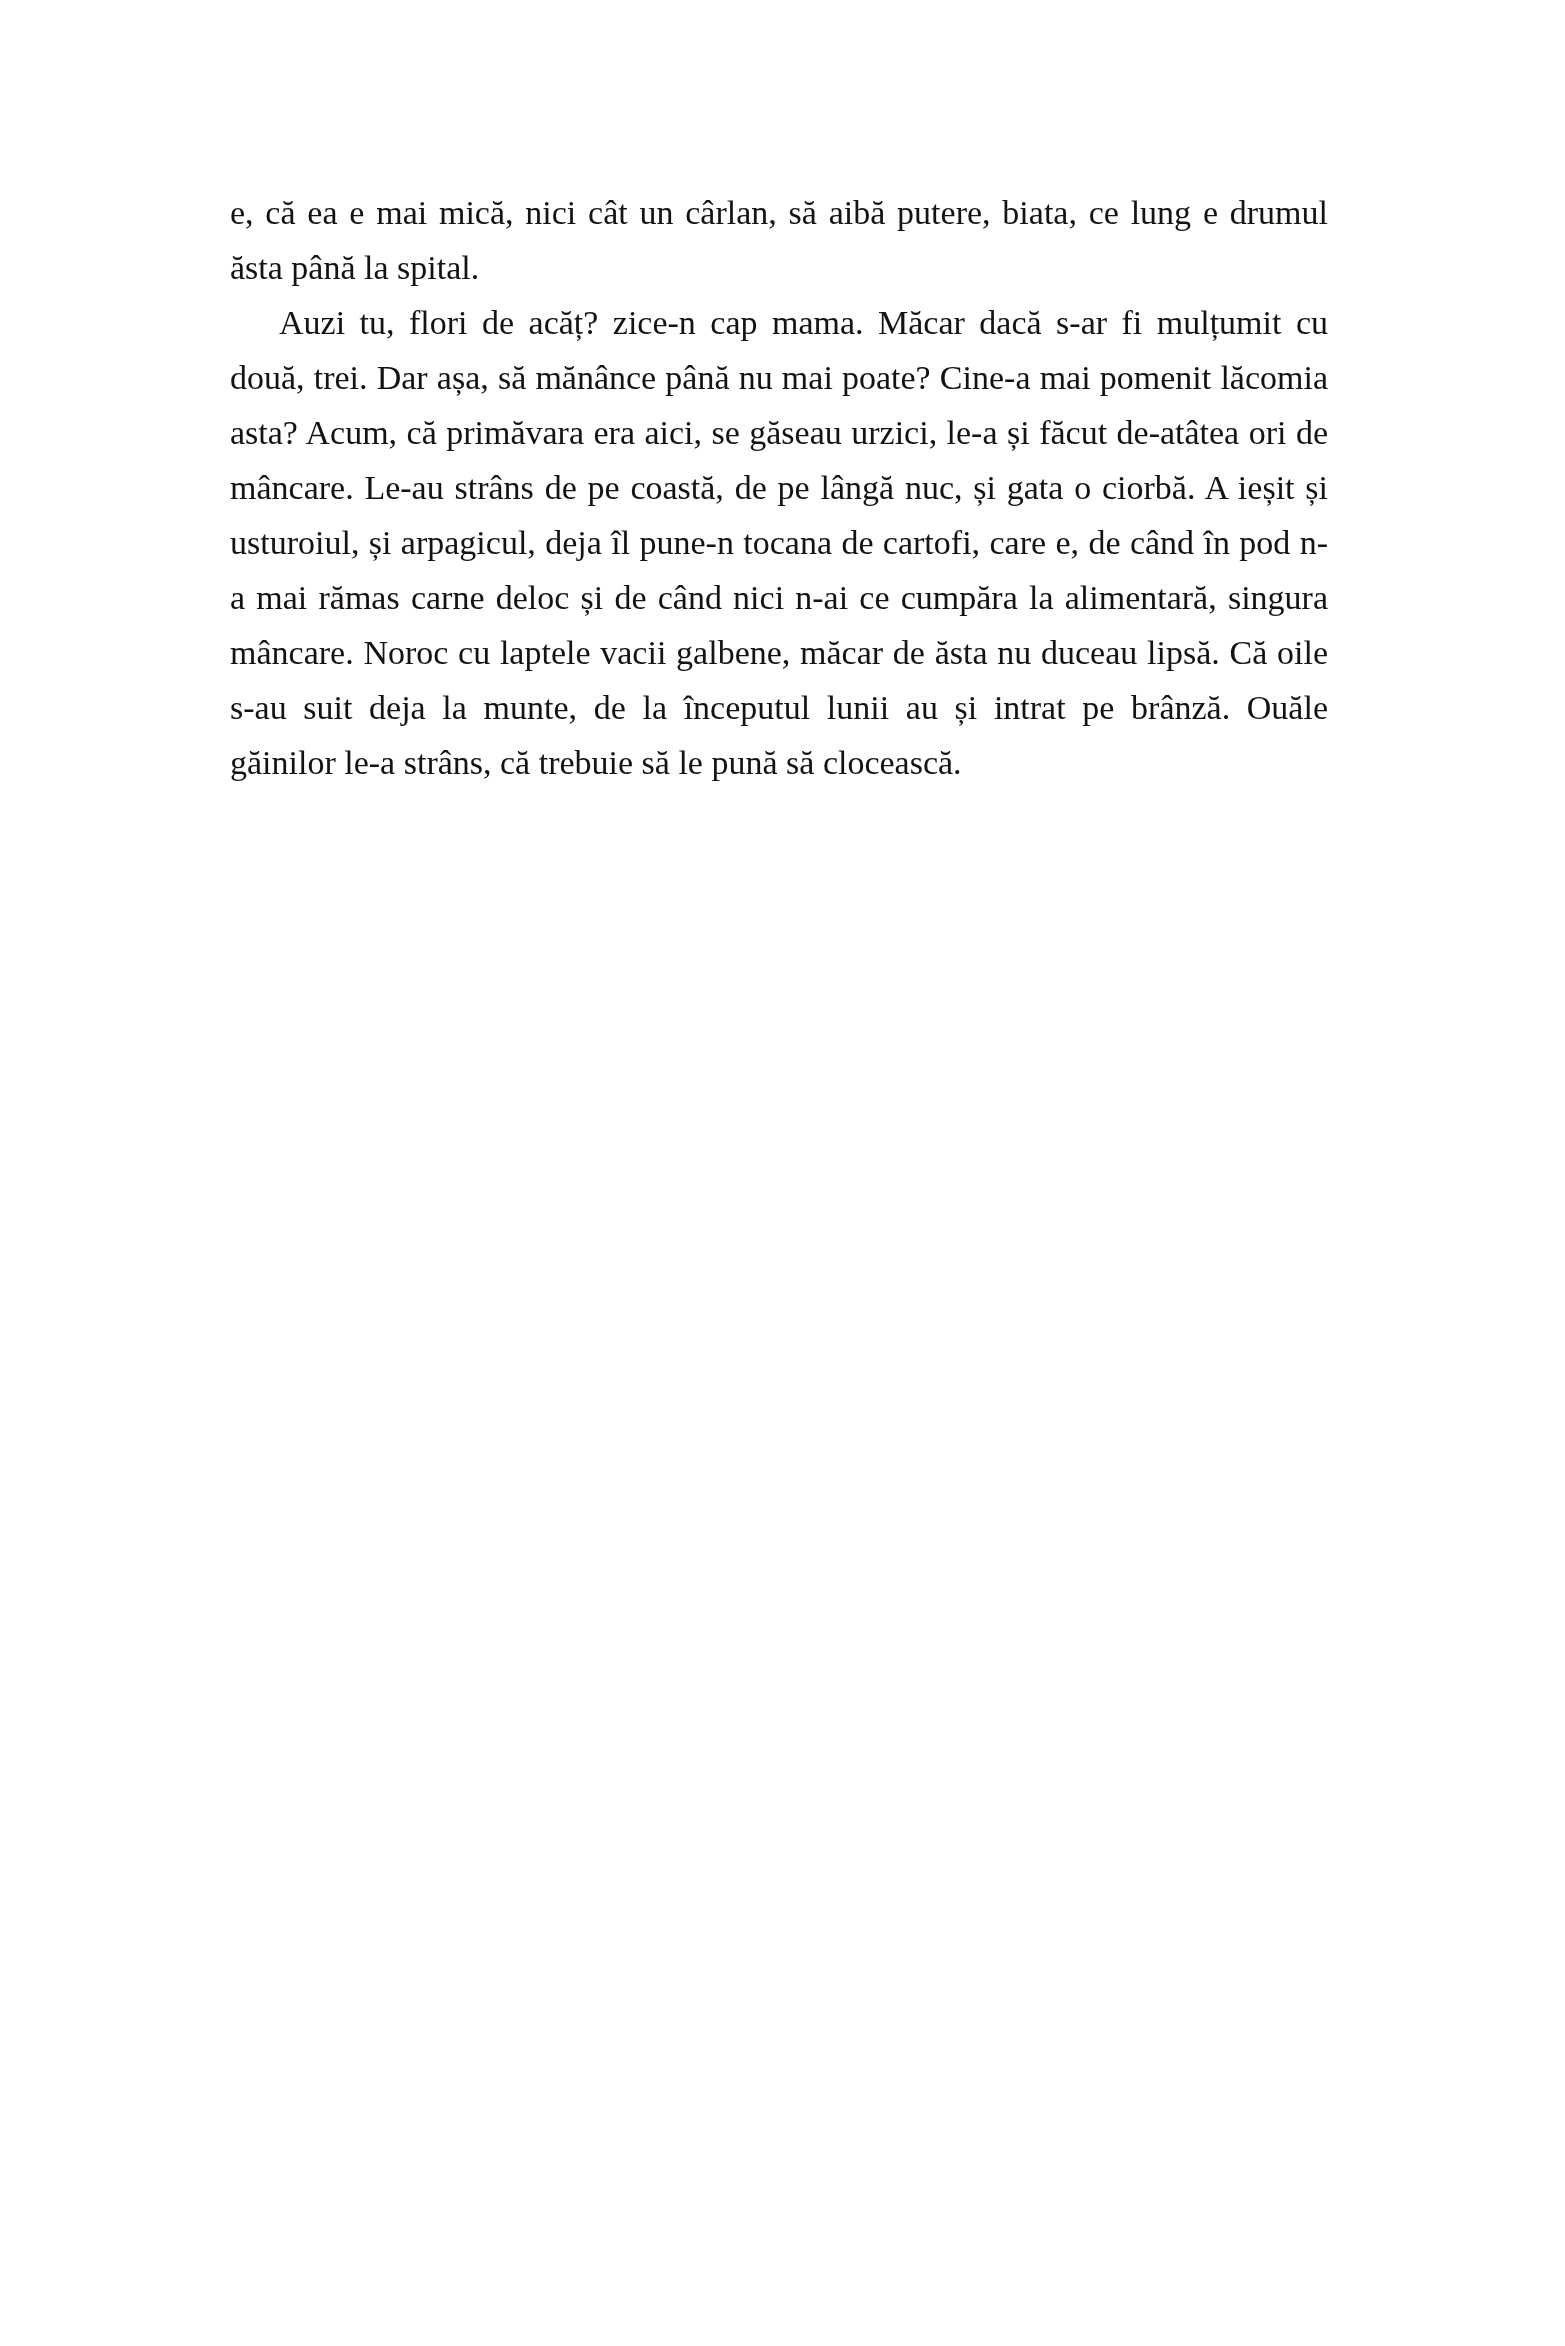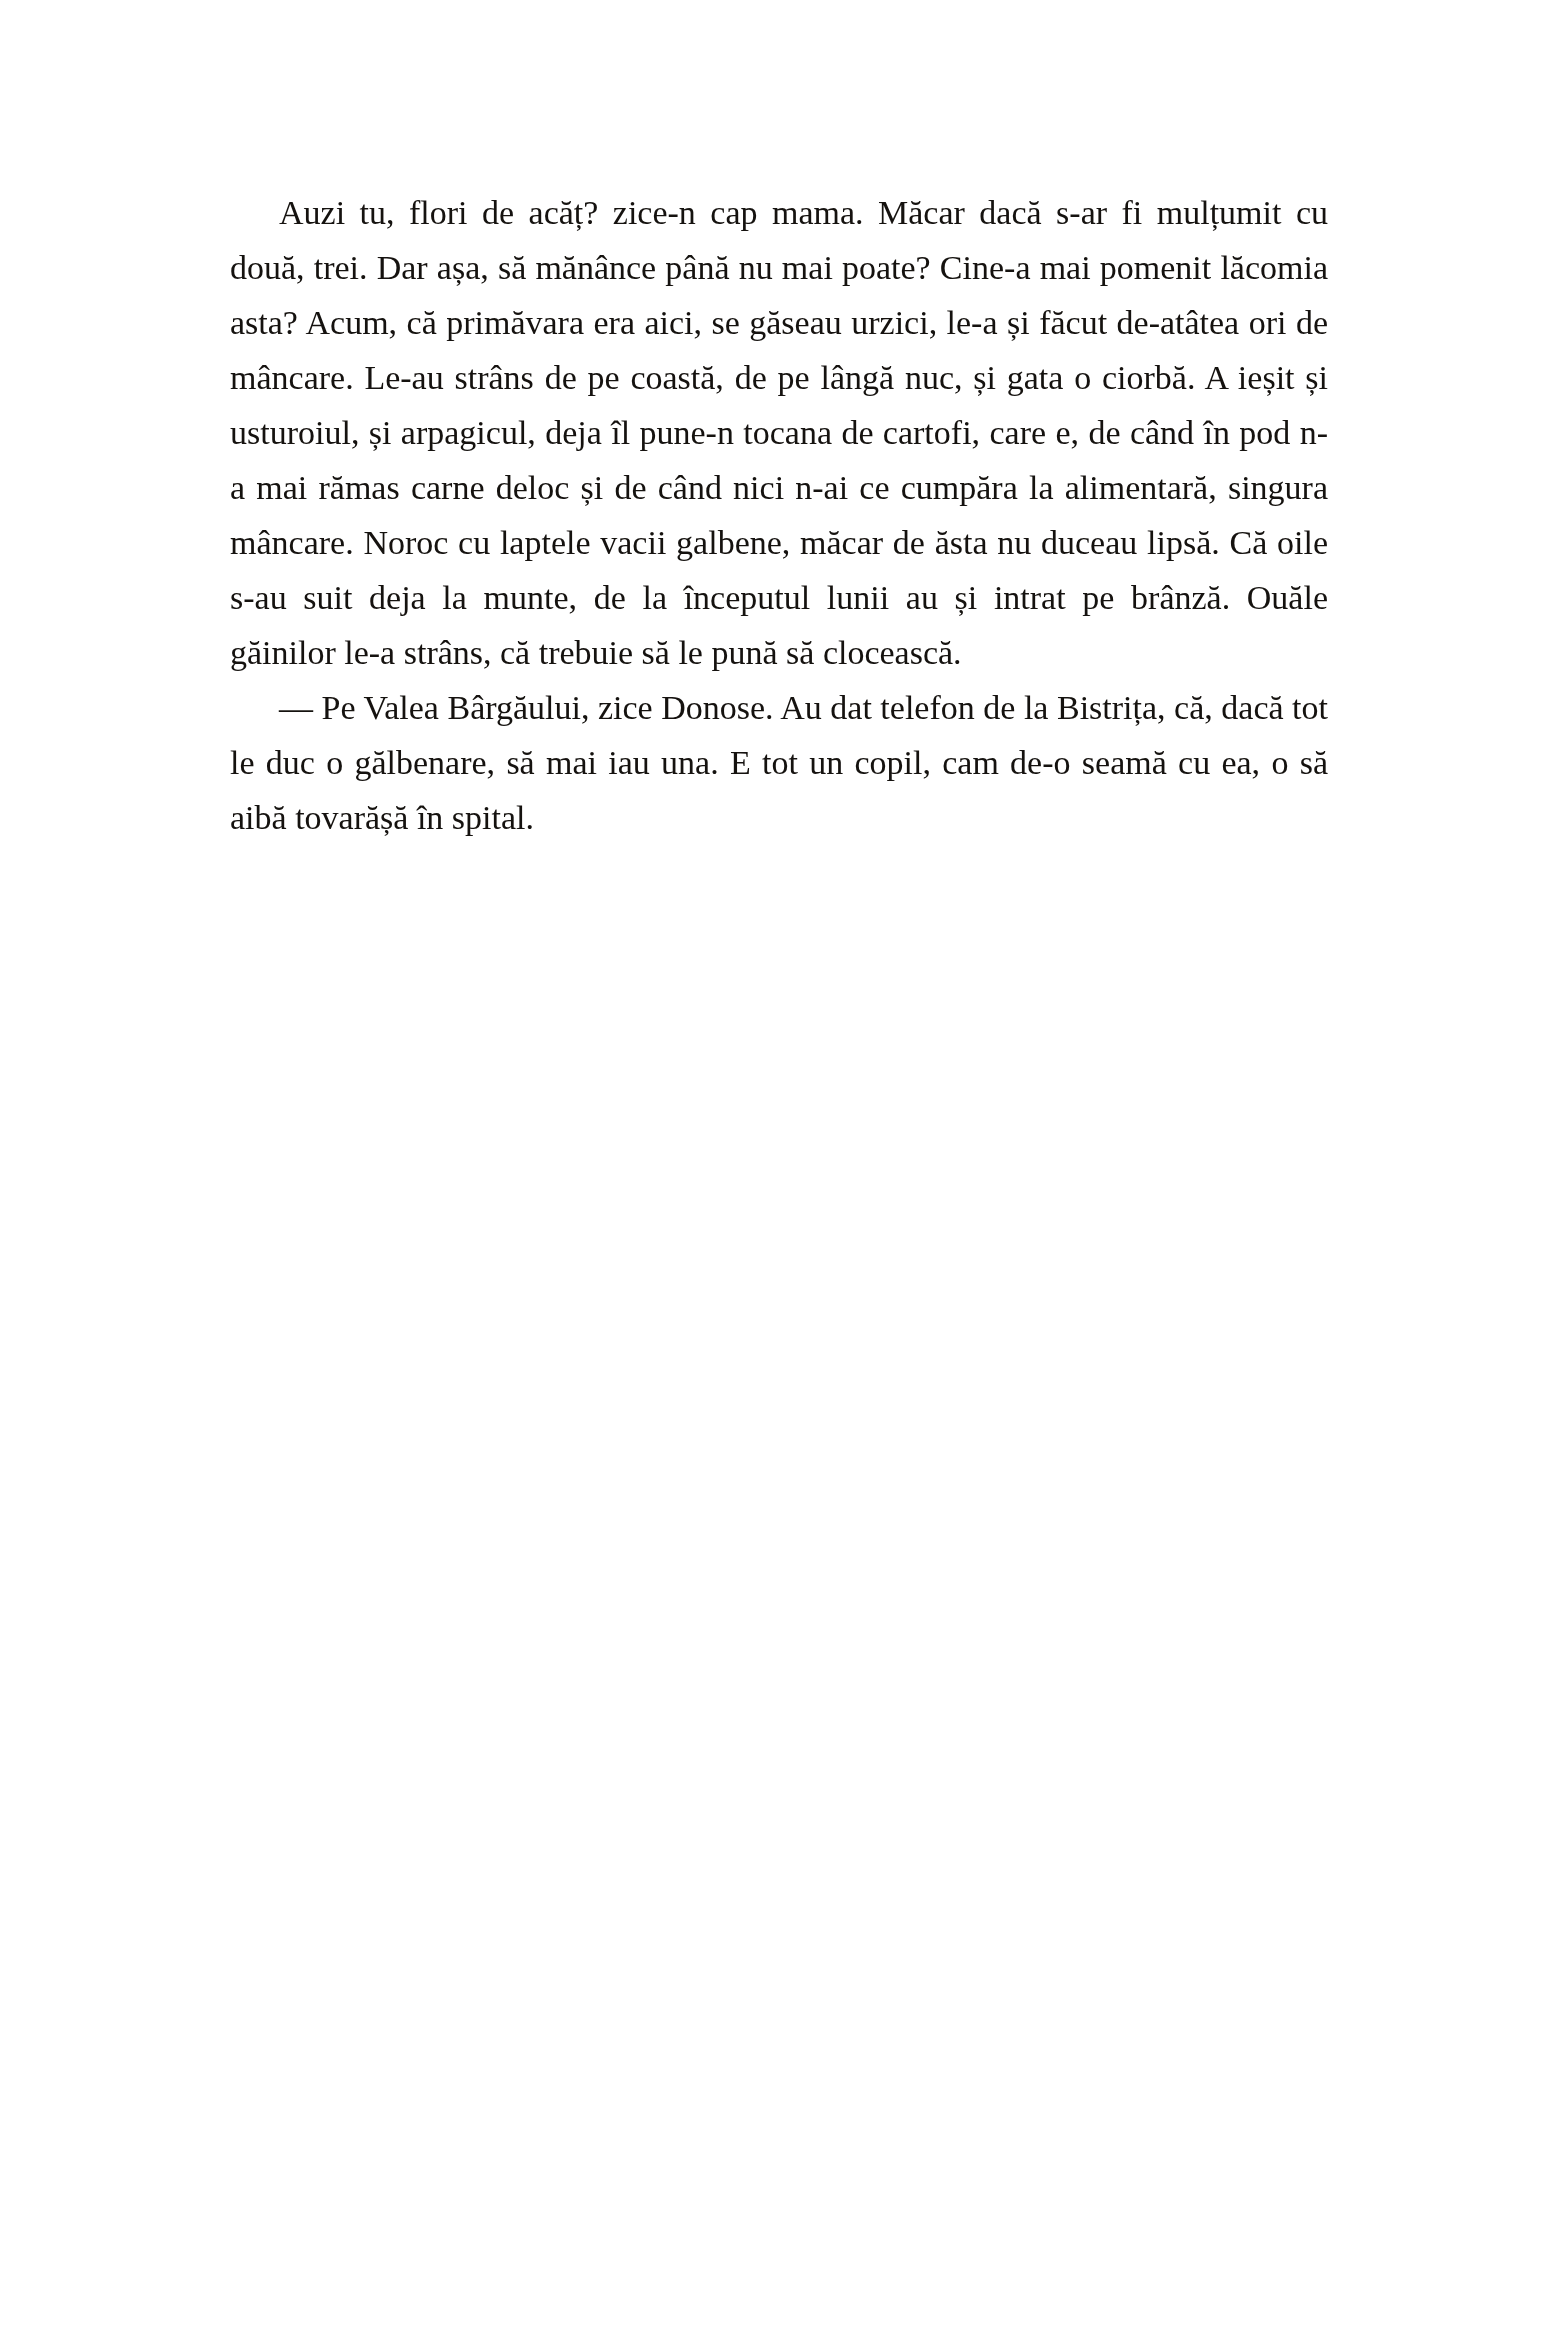--- a/index.html
+++ b/index.html
@@ -36,17 +36,17 @@
   .para.indent {
     text-indent: 49px;
   }
   
 </style>
 </head>
 <body>
 
 <div class="page">
   <div class="text-block">
+    <p class="para">e, că ea e mai mică, nici cât un cârlan, să aibă putere, biata, ce lung e drumul ăsta până la spital.</p>
     <p class="para indent">Auzi tu, flori de acăț? zice-n cap mama. Măcar dacă s-ar fi mulțumit cu două, trei. Dar așa, să mănânce până nu mai poate? Cine-a mai pomenit lăcomia asta? Acum, că primăvara era aici, se găseau urzici, le-a și făcut de-atâtea ori de mâncare. Le-au strâns de pe coastă, de pe lângă nuc, și gata o ciorbă. A ieșit și usturoiul, și arpagicul, deja îl pune-n tocana de cartofi, care e, de când în pod n-a mai rămas carne deloc și de când nici n-ai ce cumpăra la alimentară, singura mâncare. Noroc cu laptele vacii galbene, măcar de ăsta nu duceau lipsă. Că oile s-au suit deja la munte, de la începutul lunii au și intrat pe brânză. Ouăle găinilor le-a strâns, că trebuie să le pună să clocească.</p>
-    <p class="para indent">— Pe Valea Bârgăului, zice Donose. Au dat telefon de la Bistrița, că, dacă tot le duc o gălbenare, să mai iau una. E tot un copil, cam de-o seamă cu ea, o să aibă tovarășă în spital.</p>
   </div>
 </div>
 
 
 </body></html>

